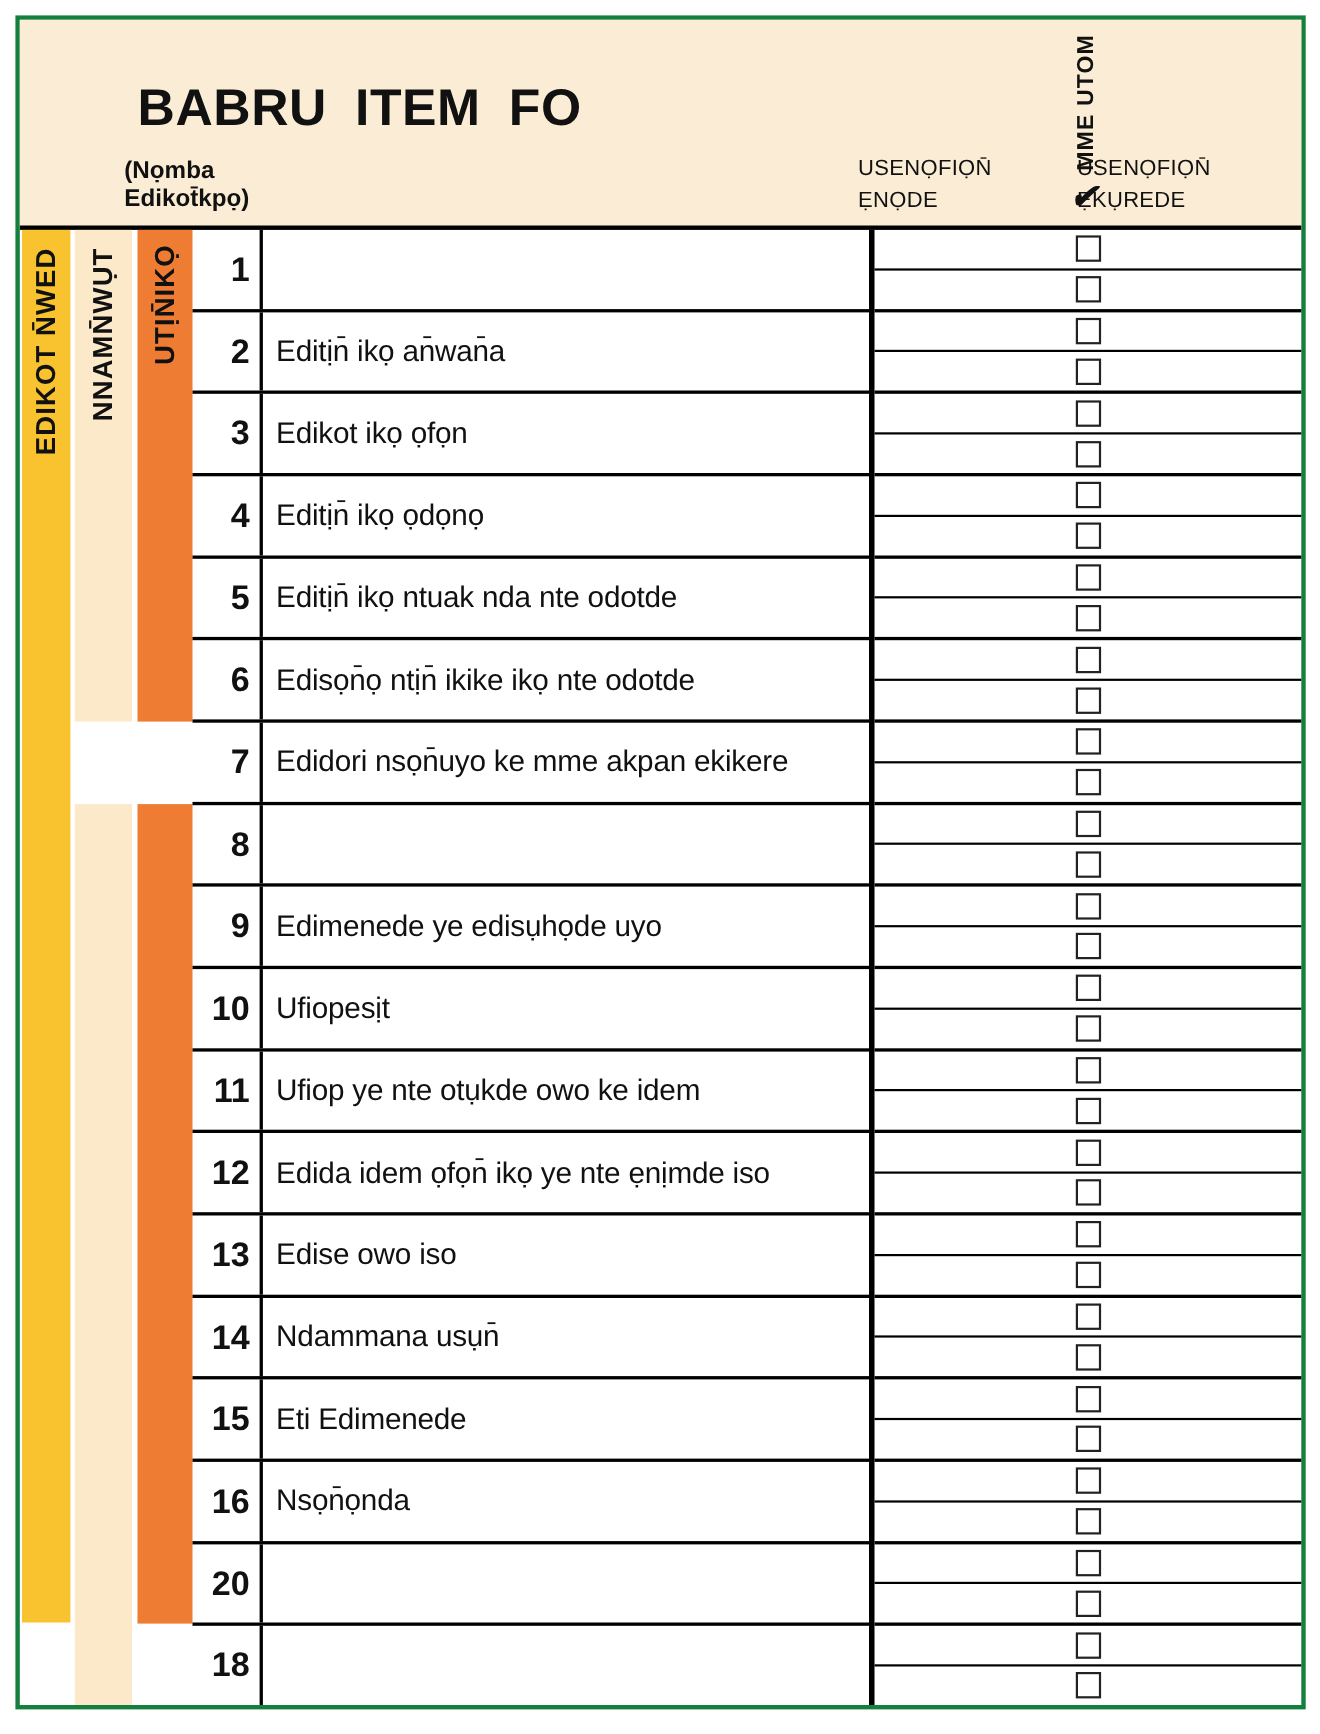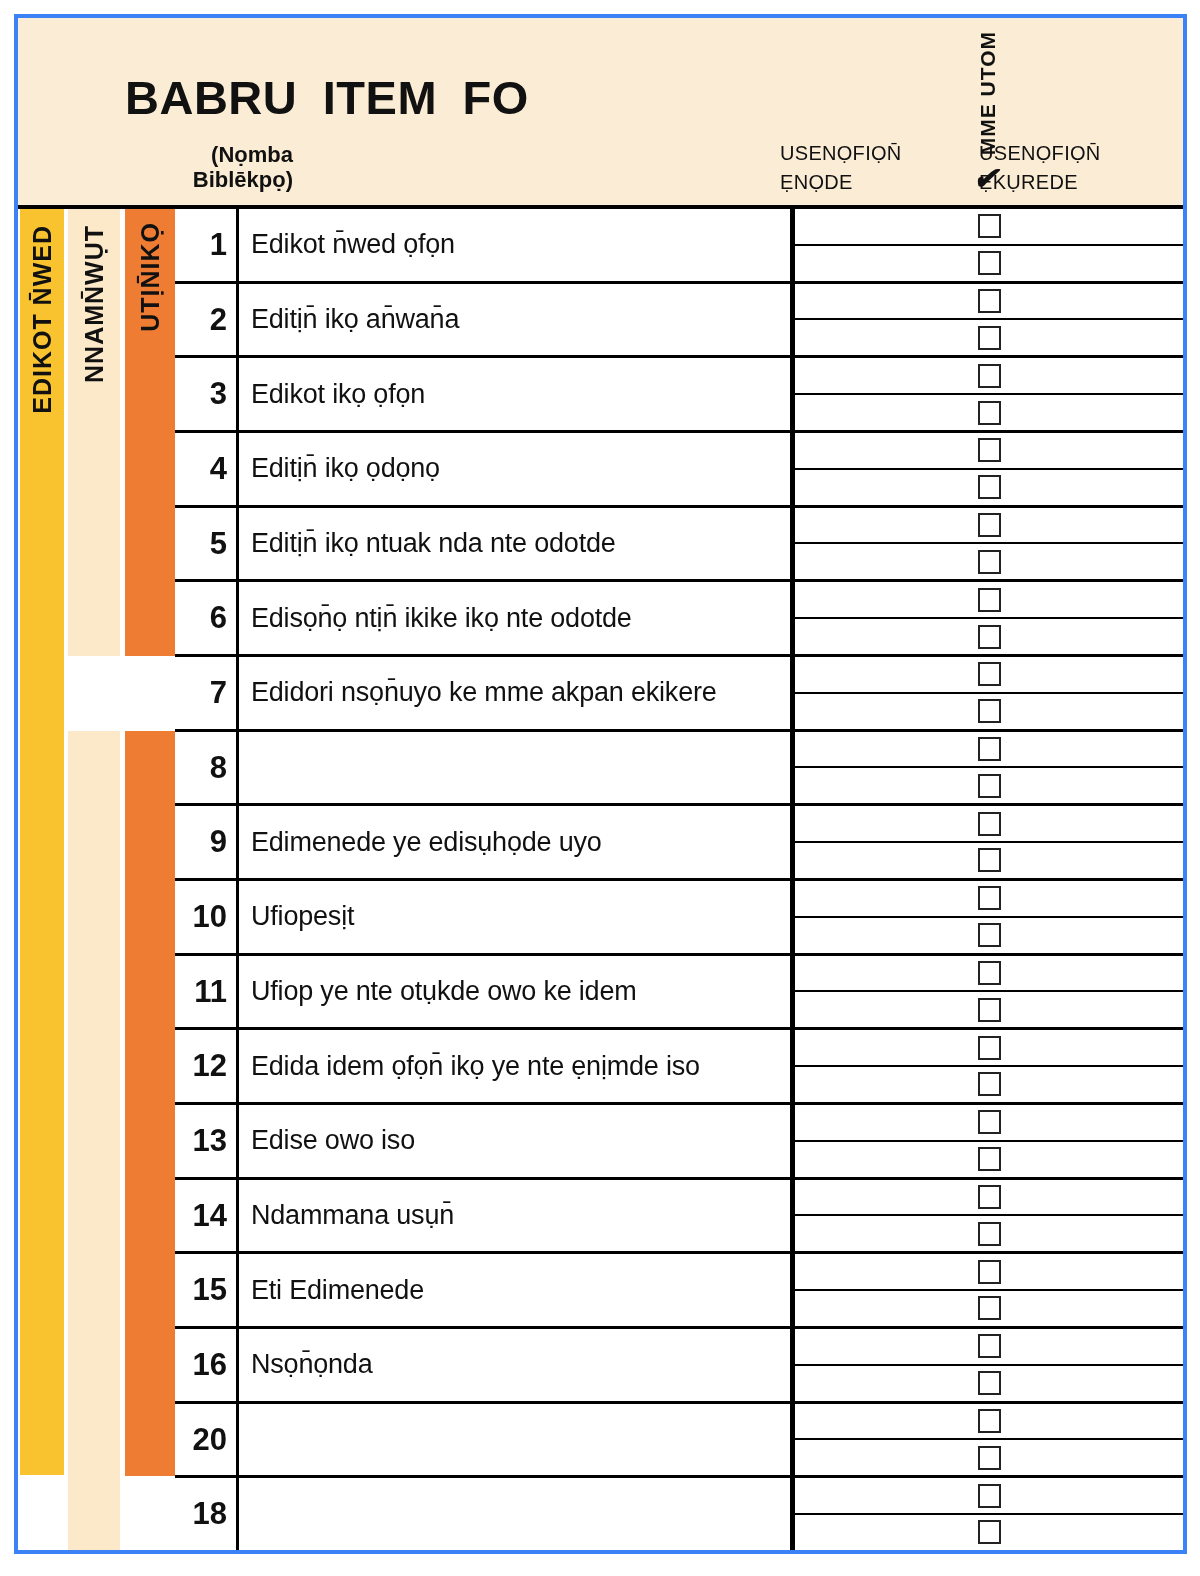--- a/index.html
+++ b/index.html
@@ -2,35 +2,35 @@
 <html><head>
 <meta charset="utf-8">
 <style>
   html,body { margin:0; padding:0; background:#ffffff; }
   .page {
     position:relative; width:1200px; height:1576px; background:#ffffff;
     font-family:"Liberation Sans", sans-serif; color:#111; overflow:hidden;
   }
   .frame {
     position:absolute; left:14px; top:14px; width:1173px; height:1540px;
-    border:4px solid #3b82f6; box-sizing:border-box; background:#fff;
+    border:4px solid #15803d; box-sizing:border-box; background:#fff;
   }
   
   .header {
     position:absolute; left:0; top:0; right:0; height:191px;
     border-bottom:4px solid #000; box-sizing:border-box;
   }
   .title {
     position:absolute; left:107px; top:52px;
     font-size:47px; font-weight:bold; letter-spacing:0.5px; word-spacing:12px;
     white-space:nowrap;
   }
   .subtitle {
     position:absolute; left:95px; top:124px; width:180px;
-    font-size:22px; font-weight:bold; line-height:1.15; text-align:right;
+    font-size:22px; font-weight:bold; line-height:1.15; text-align:left;
   }
   .colhead {
     position:absolute; top:121px; width:200px; text-align:left;
     font-size:20px; font-weight:normal; line-height:1.45; letter-spacing:0.3px;
   }
   .colhead.left  { left:762px; }
   .colhead.right { left:961px; }
   .vwrap { position:absolute; text-align:center; }
   .vlabel {
     display:inline-block; writing-mode:vertical-rl; transform:rotate(180deg);
@@ -92,21 +92,21 @@
 </head>
 <body>
 
 <div class="page">
   <div class="frame">
 
     <div class="header" style="background-color: rgb(251, 237, 213);">
       <div class="title">BABRU ITEM FO</div>
       <div class="subtitle">
         <div>(Nọmba</div>
-        <div>Biblēkpọ)</div>
+        <div>Edikot̄kpọ)</div>
       </div>
       <div class="colhead left">
         <div>USENỌFIỌN̄</div>
         <div>ẸNỌDE</div>
       </div>
       <div class="vwrap mme-wrap">
         <span class="vlabel">MME UTOM</span>
       </div>
       <div class="checkmark">
         <span>✔</span>
@@ -131,21 +131,20 @@
       <div class="vwrap bar-label-wrap-2">
         <span class="vlabel">NNAMN̄WỤT</span>
       </div>
       <div class="vwrap bar-label-wrap-3">
         <span class="vlabel">UTỊN̄IKỌ</span>
       </div>
 
       <div class="left-rows">
   <div class="row">
     <div class="cell-num">1</div>
-    <div class="cell-text">Edikot n̄wed ọfọn</div>
   </div>
 
   <div class="row">
     <div class="cell-num">2</div>
     <div class="cell-text">Editịn̄ ikọ an̄wan̄a</div>
   </div>
 
   <div class="row">
     <div class="cell-num">3</div>
     <div class="cell-text">Edikot ikọ ọfọn</div>

